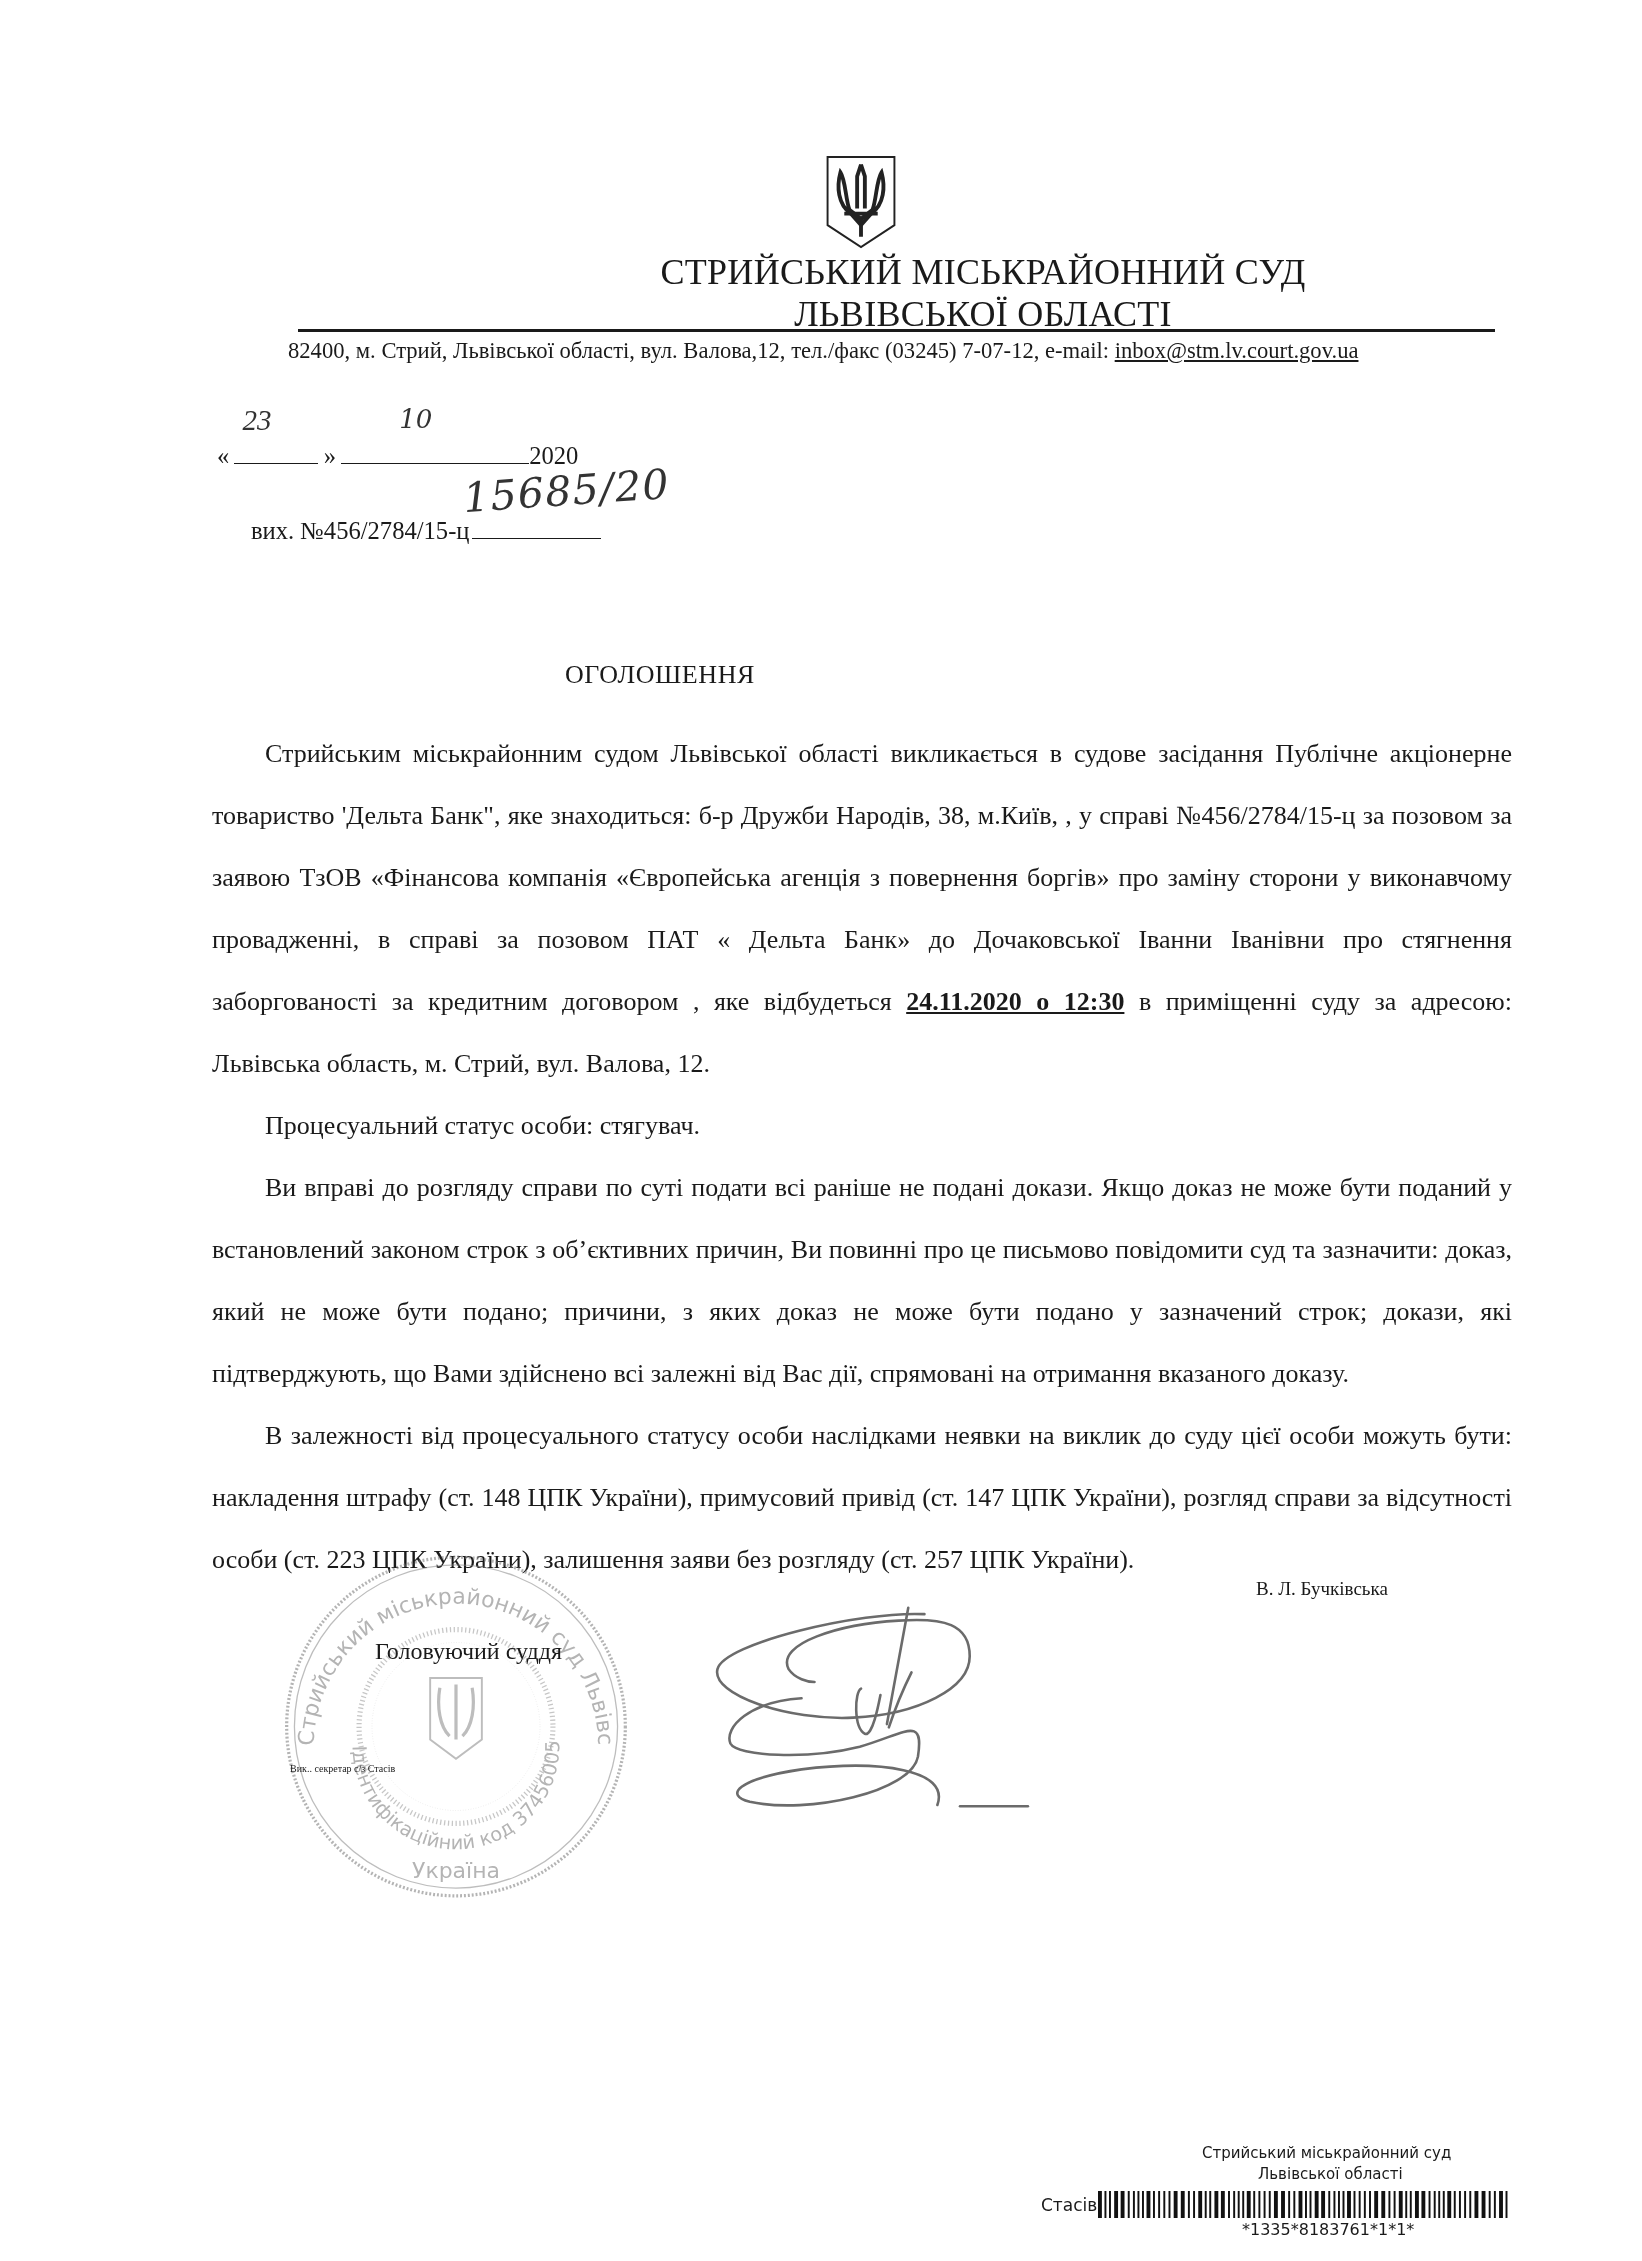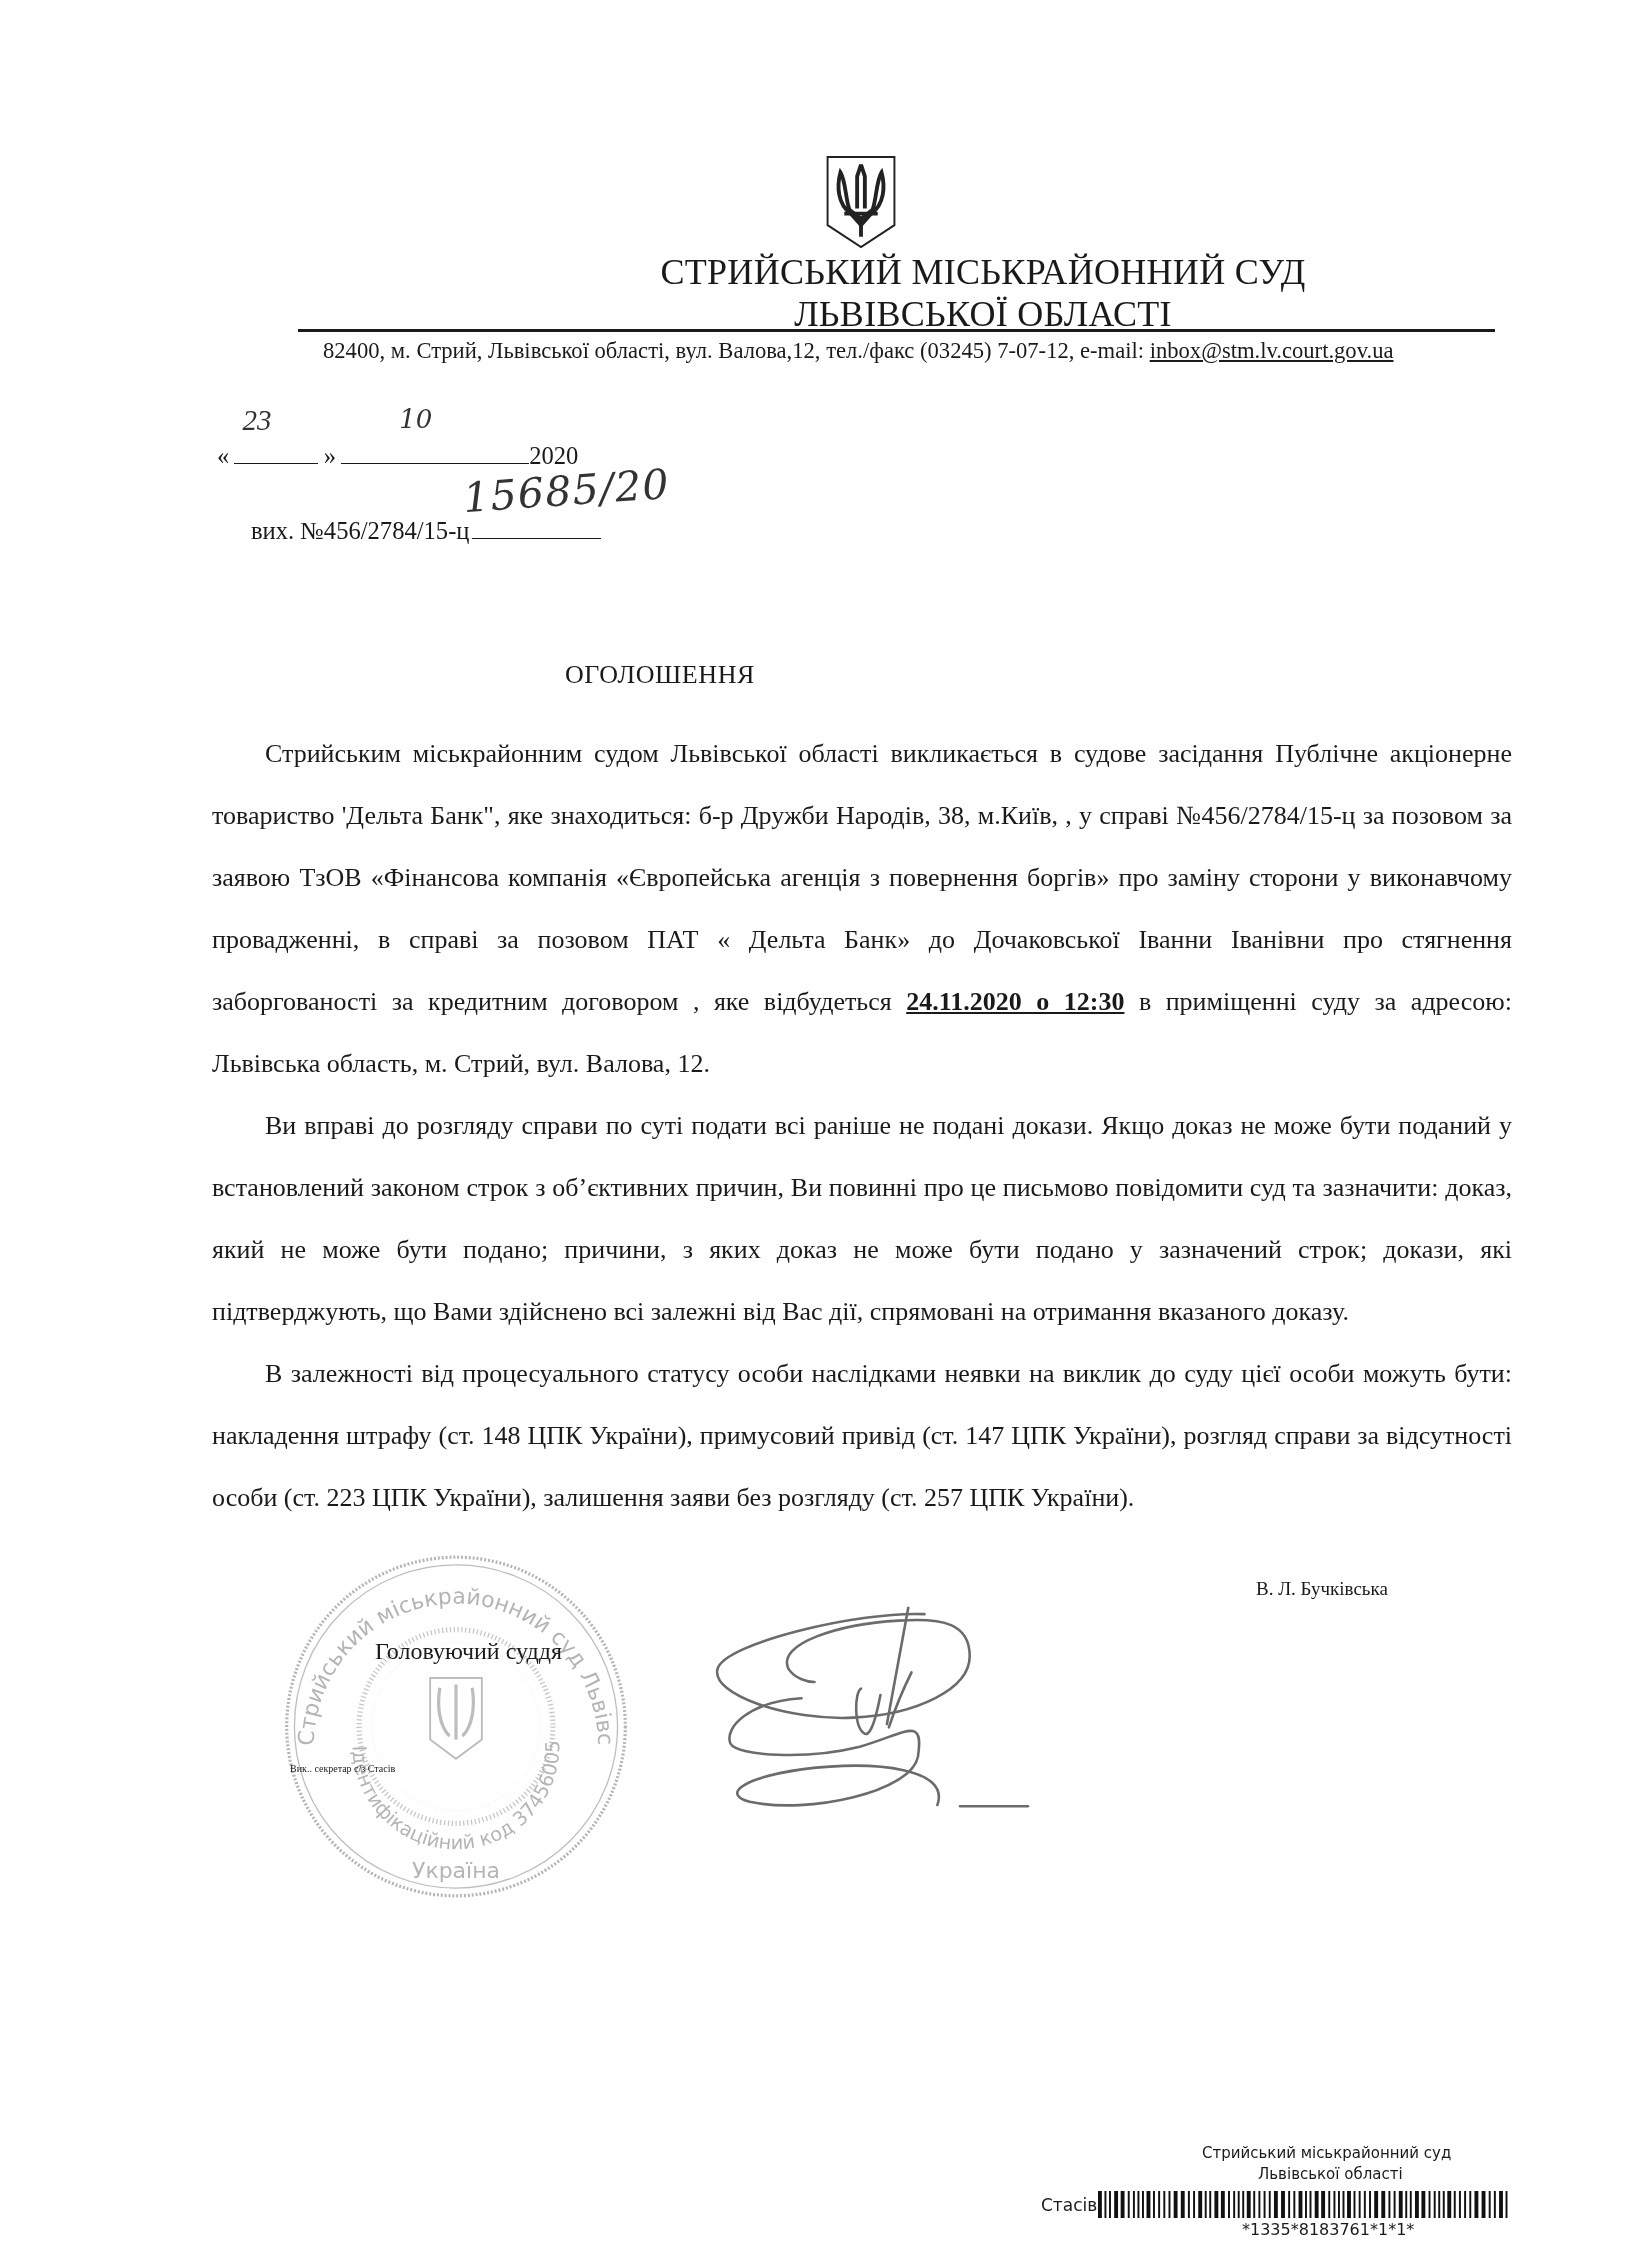--- a/index.html
+++ b/index.html
@@ -7,21 +7,21 @@
          font-family: "Liberation Serif", "DejaVu Serif", serif; color: #1a1a1a; }
   .abs { position: absolute; }
 
   
   #coat { left: 825px; top: 154px; width: 72px; height: 96px; }
 
   .header-title { left: 0; width: 1642px; text-align: center; font-size: 36px; letter-spacing: 0.3px; line-height: 1; }
   #court-name-1 { top: 254px; left: 162px; }
   #court-name-2 { top: 296px; left: 162px; }
   #header-rule { left: 298px; top: 329px; width: 1197px; height: 2.6px; background: #1a1a1a; }
-  #address-line { left: 288px; top: 338px; font-size: 22.6px; white-space: nowrap; margin-left: 35px; }
+  #address-line { left: 288px; top: 338px; font-size: 22.6px; white-space: nowrap; }
   #address-line .email { text-decoration: underline; }
 
   
   #date-line { left: 217px; top: 442px; font-size: 24.6px; white-space: nowrap; }
   .blank { display: inline-block; border-bottom: 1.9px solid #1a1a1a; position: relative; height: 19.4px; vertical-align: baseline; }
   .handwrite { position: absolute; font-family: "DejaVu Serif", serif; font-style: italic; color: #333; font-weight: normal; }
   #day-blank { width: 84px; margin: 0 5.2px; }
   #day-hw { left: 8px; top: -40px; font-size: 29px; font-family: Liberation Serif, serif; }
   #month-blank { width: 188px; margin: 0 0 0 5.2px; }
   #month-hw { left: 58px; top: -40px; font-size: 26px; }
@@ -74,20 +74,21 @@
 </div>
 
 <div id="ref-line" class="abs">
   <span>вих. №456/2784/15-ц</span><span id="ref-blank" class="blank"><span id="ref-hw" class="handwrite">15685/20</span></span>
 </div>
 
 <div id="doc-title" class="abs">ОГОЛОШЕННЯ</div>
 
 <div id="body-text" class="abs">
   <p><span>Стрийським міськрайонним судом Львівської області викликається в судове засідання Публічне акціонерне товариство 'Дельта Банк", яке знаходиться: б-р Дружби Народів, 38,   м.Київ, , у справі №456/2784/15-ц за позовом за заявою ТзОВ «Фінансова компанія «Європейська агенція з повернення боргів» про заміну сторони у виконавчому провадженні, в справі за позовом ПАТ « Дельта Банк» до Дочаковської Іванни Іванівни про стягнення заборгованості за кредитним договором , яке відбудеться </span><span class="hearing-date">24.11.2020  о  12:30</span><span> в приміщенні суду за адресою: Львівська область, м. Стрий, вул. Валова, 12.</span></p>
+  <p>Процесуальний статус особи: стягувач.</p>
   <p>Ви вправі до розгляду справи по суті подати всі раніше не подані докази. Якщо доказ не може бути поданий у встановлений законом строк з об’єктивних причин, Ви повинні про це письмово повідомити суд та зазначити: доказ, який не може бути подано; причини, з яких доказ не може бути подано у зазначений строк; докази, які підтверджують, що Вами здійснено всі залежні від Вас дії, спрямовані на отримання вказаного доказу.</p>
   <p>В залежності від процесуального статусу особи наслідками неявки на виклик до суду цієї особи можуть бути: накладення штрафу (ст. 148 ЦПК України), примусовий привід (ст. 147 ЦПК України), розгляд справи за відсутності особи (ст. 223 ЦПК України), залишення заяви без розгляду (ст. 257 ЦПК України).</p>
 </div>
 
 <svg id="stamp" class="abs" viewBox="0 0 560 540">
   <defs>
     <path id="outerArc" d="M 60 300 A 220 220 0 1 1 500 300"></path>
     <path id="innerArc" d="M 120 300 A 160 160 0 0 0 440 300"></path>
   </defs>
   <circle cx="280" cy="270" r="262" fill="none" stroke="#777" stroke-width="5" stroke-dasharray="3 3"></circle>

